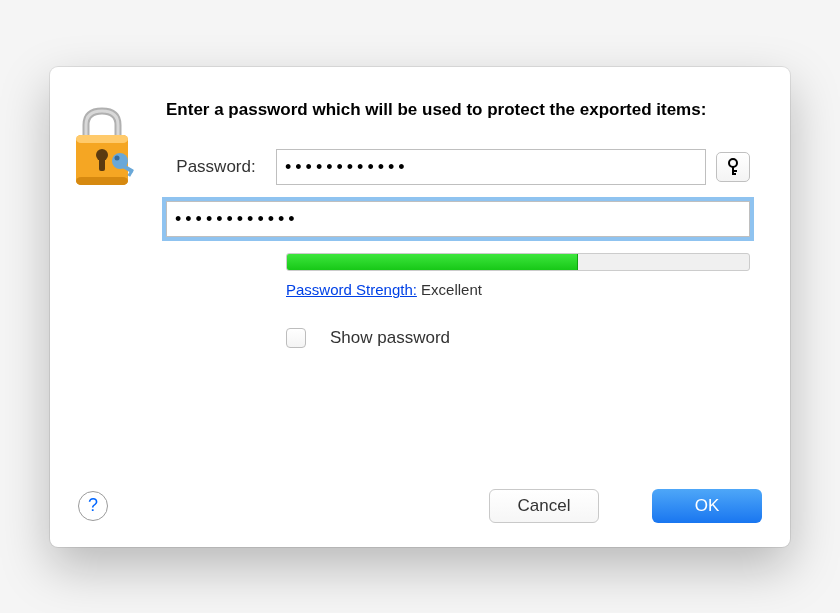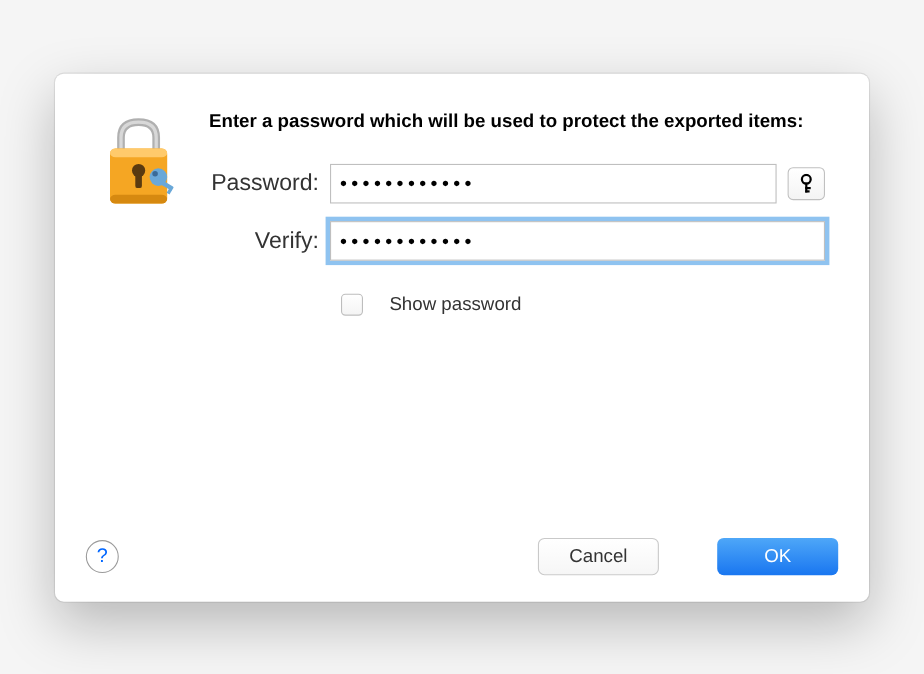--- a/index.html
+++ b/index.html
@@ -18,21 +18,21 @@
       justify-content: center;
       padding: 20px;
     }
     .dialog {
       width: 740px;
       height: 480px;
       background: #fff;
       border-radius: 8px;
       box-shadow: 0 20px 50px rgba(0,0,0,0.25), 0 0 0 1px rgba(0,0,0,0.08);
       position: relative;
-      padding: 32px 40px 28px 40px;
+      padding: 32px 40px 28px 16px;
     }
     .content-row {
       display: flex;
       gap: 28px;
     }
     .icon-col {
       flex: 0 0 72px;
       padding-top: 4px;
     }
     .main-col {
@@ -44,25 +44,25 @@
       line-height: 1.35;
       margin-bottom: 28px;
       color: #000;
     }
     .form-row {
       display: flex;
       align-items: center;
       margin-bottom: 16px;
     }
     .form-label {
-      text-align: right;
+      text-align: center;
       width: 110px;
       padding-right: 10px;
       color: #333;
-      font-size: 21px;
+      font-size: 17px;
     }
     .input-wrap {
       flex: 1;
       display: flex;
       align-items: center;
       gap: 10px;
     }
     input[type="password"], input[type="text"].pw {
       width: 100%;
       height: 36px;
@@ -223,26 +223,34 @@
               <circle cx="8" cy="5" r="4" fill="none" stroke="#000" stroke-width="2"></circle>
               <rect x="7" y="8" width="2" height="9" fill="#000"></rect>
               <rect x="7" y="12" width="5" height="2" fill="#000"></rect>
               <rect x="7" y="15" width="4" height="2" fill="#000"></rect>
             </svg>
           </div>
         </div>
       </div>
 
       <div class="form-row">
-        <div class="form-label">Verify:</div>
         <div class="input-wrap">
           <input type="text" class="pw focused" readonly="" value="••••••••••••" style="">
         </div>
       </div>
 
+      <div class="strength-row">
+        <div class="strength-bar">
+          <div class="strength-fill"></div>
+        </div>
+        <div class="strength-text">
+          <span class="strength-link">Password Strength:</span>
+          <span class="strength-value">Excellent</span>
+        </div>
+      </div>
 
       <div class="show-row">
         <div class="checkbox"></div>
         <div class="show-label">Show password</div>
       </div>
     </div>
   </div>
 
   <div class="footer">
     <div class="help-button">?</div>

